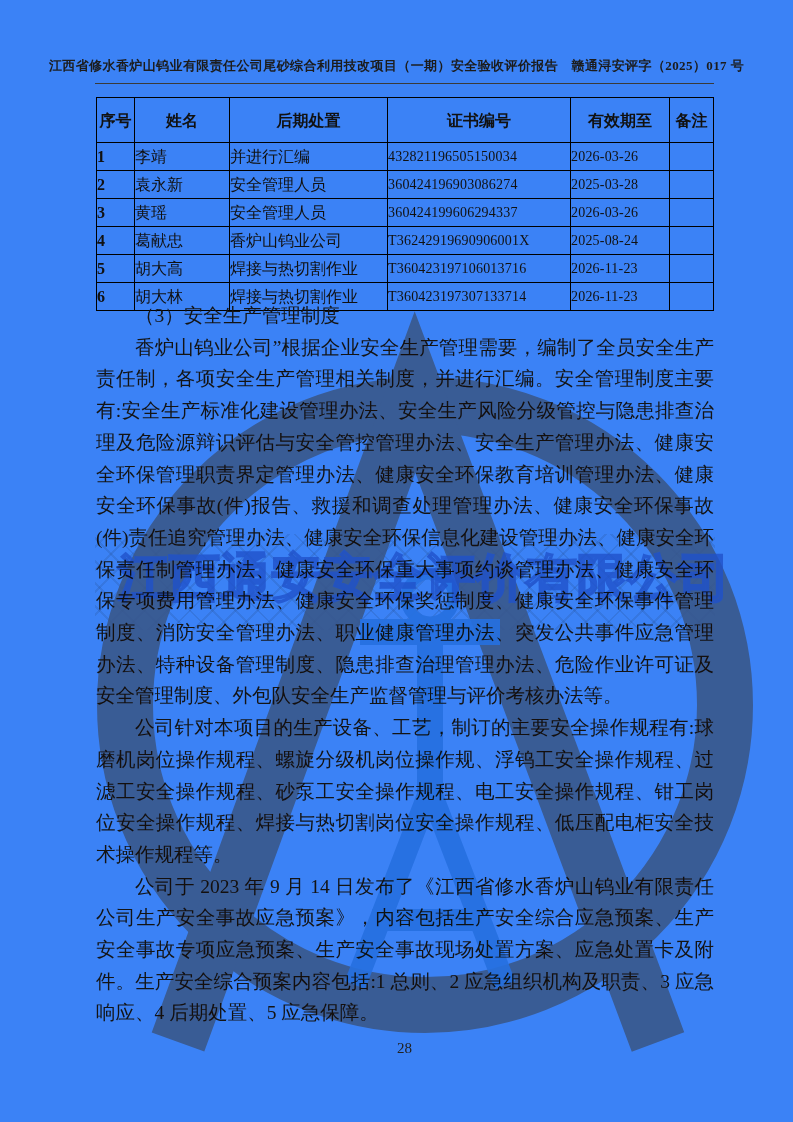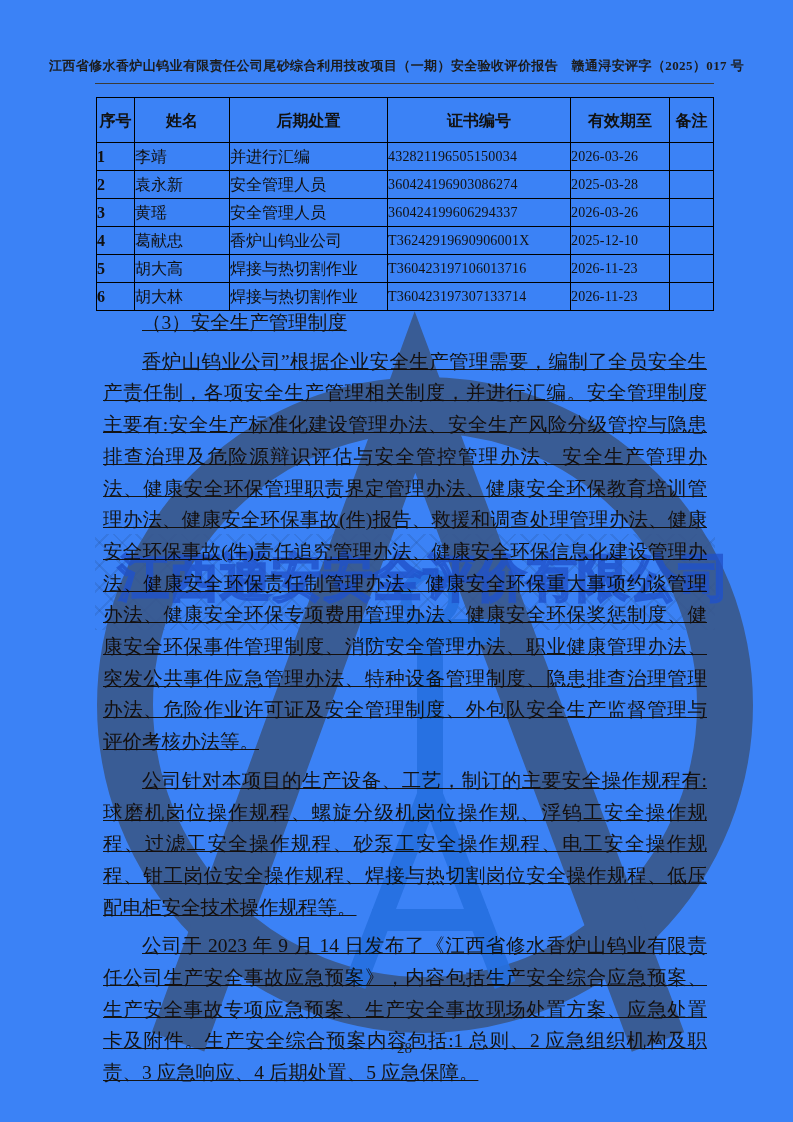--- a/index.html
+++ b/index.html
@@ -33,21 +33,21 @@
   .cert-table th{font-size:16px;font-weight:bold;line-height:19px;height:44px;}
   .cert-table td{font-size:16px;height:27px;line-height:27px;white-space:nowrap;}
   .cert-table td.seq{font-weight:bold;}
   .cert-table td.num{font-size:14px;letter-spacing:.2px;}
 
   
   .body-text{
     position:absolute;top:300px;left:96px;width:618px;z-index:1;
     font-size:19.5px;line-height:31.7px;text-align:justify;color:#141414;
   }
-  .body-text p{margin:7px;text-indent:2em;text-decoration:underline;}
+  .body-text p{margin:0;text-indent:2em;}
   .body-text p.hd{text-align:left;}
 
   
   .page-number{
     position:absolute;top:1040px;left:16px;right:0;text-align:center;
     font-size:15px;color:#222;z-index:1;
   }
 
   
   .watermark{
@@ -118,21 +118,21 @@
         <td>安全管理人员</td>
         <td class="num">360424199606294337</td>
         <td class="num">2026-03-26</td>
         <td></td>
       </tr>
       <tr>
         <td class="seq">4</td>
         <td>葛献忠</td>
         <td>香炉山钨业公司</td>
         <td class="num">T36242919690906001X</td>
-        <td class="num">2025-12-10</td>
+        <td class="num">2025-08-24</td>
         <td></td>
       </tr>
       <tr>
         <td class="seq">5</td>
         <td>胡大高</td>
         <td>焊接与热切割作业</td>
         <td class="num">T360423197106013716</td>
         <td class="num">2026-11-23</td>
         <td></td>
       </tr>

